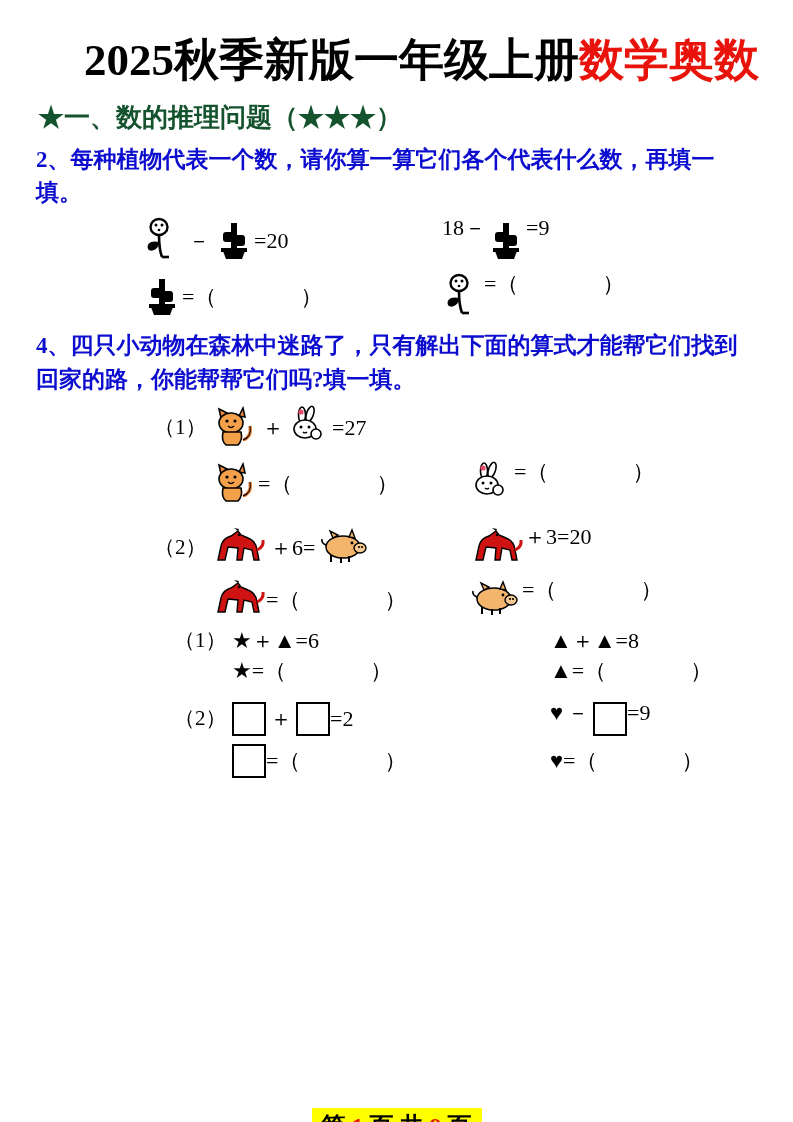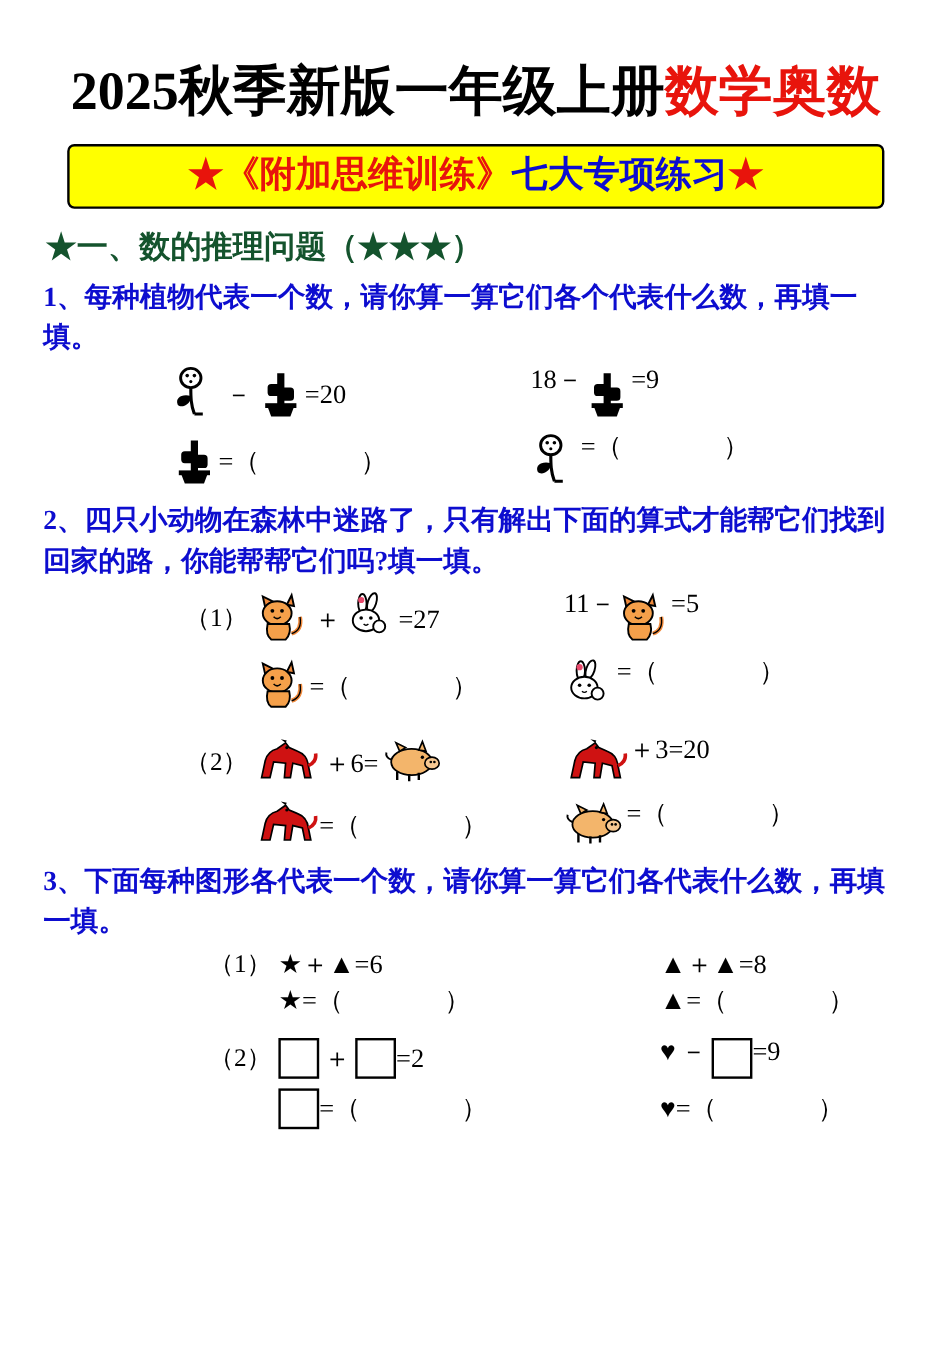--- a/index.html
+++ b/index.html
@@ -17,22 +17,22 @@
   .page {
     position: relative;
     width: 793px;
     height: 1122px;
     box-sizing: border-box;
     padding: 0 34px;
   }
 
   
   .title-row {
-    margin-top: 52px;
-    text-align: center;
+    margin-top: 36px;
+    text-align: right;
     white-space: nowrap;
     font-weight: bold;
     font-size: 45px;
     letter-spacing: 0px;
     line-height: 1.1;
   }
   .title-black { color: #000000; }
   .title-red   { color: #e8140c; }
 
   
@@ -130,27 +130,24 @@
 </style>
 </head>
 <body>
 
 <div class="page">
 
   <div class="title-row">
     <span class="title-black">2025秋季新版一年级上册</span><span class="title-red">数学奥数</span>
   </div>
 
-  <div class="banner">
-    <span class="b-red">★</span><span class="b-red">《附加思维训练》</span><span class="b-blue">七大专项练习</span><span class="b-red">★</span>
-  </div>
 
   <div class="section-head">★一、数的推理问题（★★★）</div>
 
-  <div class="q-text">1、每种植物代表一个数，请你算一算它们各个代表什么数，再填一填。</div>
+  <div class="q-text">2、每种植物代表一个数，请你算一算它们各个代表什么数，再填一填。</div>
 
   <div class="eq-block">
     <div class="eq-row indent-1">
       <div class="col-a">
         <span class="ico">
           <svg width="42" height="44" viewBox="0 0 42 44">
             <ellipse cx="17" cy="10" rx="8.5" ry="8" fill="#fff" stroke="#000" stroke-width="2.4"></ellipse>
             <circle cx="14" cy="8" r="1.5" fill="#000"></circle>
             <circle cx="20" cy="8" r="1.5" fill="#000"></circle>
             <circle cx="17" cy="13" r="1.3" fill="#000"></circle>
@@ -207,21 +204,21 @@
             <path d="M20 40 L27 40" stroke="#000" stroke-width="2.6" fill="none"></path>
           </svg>
         </span>
         <span class="num">=（</span>
         <span class="blankline"></span>
         <span class="num">）</span>
       </div>
     </div>
   </div>
 
-  <div class="q-text">2、四只小动物在森林中迷路了，只有解出下面的算式才能帮它们找到回家的路，你能帮帮它们吗?填一填。</div>
+  <div class="q-text">4、四只小动物在森林中迷路了，只有解出下面的算式才能帮它们找到回家的路，你能帮帮它们吗?填一填。</div>
 
   <div class="eq-block">
 
     <div class="eq-row indent-2">
       <span class="label">（1）</span>
       <div class="col-a" style="width:258px;">
         <span class="ico">
           <svg width="46" height="44" viewBox="0 0 46 44">
             <path d="M9 14 L7 5 L15 9 Z" fill="#f08a3c" stroke="#000" stroke-width="1.6"></path>
             <path d="M27 12 L31 4 L33 13 Z" fill="#f08a3c" stroke="#000" stroke-width="1.6"></path>
@@ -242,55 +239,38 @@
             <circle cx="13" cy="7" r="2.6" fill="#e84a6c"></circle>
             <ellipse cx="17" cy="24" rx="11" ry="9" fill="#fff" stroke="#000" stroke-width="1.6"></ellipse>
             <circle cx="13" cy="22" r="1.5" fill="#000"></circle>
             <circle cx="21" cy="22" r="1.5" fill="#000"></circle>
             <path d="M15 27 q2 2 4 0" stroke="#000" stroke-width="1.2" fill="none"></path>
             <ellipse cx="28" cy="29" rx="5" ry="5" fill="#fff" stroke="#000" stroke-width="1.6"></ellipse>
           </svg>
         </span>
         <span class="num">=27</span>
       </div>
-      <div class="col-b">
-        <span class="num">11－</span>
+    </div>
+
+    <div class="eq-row indent-2">
+      <span class="label"></span>
+      <div class="col-a" style="width:258px;">
         <span class="ico">
           <svg width="46" height="44" viewBox="0 0 46 44">
             <path d="M9 14 L7 5 L15 9 Z" fill="#f08a3c" stroke="#000" stroke-width="1.6"></path>
             <path d="M27 12 L31 4 L33 13 Z" fill="#f08a3c" stroke="#000" stroke-width="1.6"></path>
             <ellipse cx="19" cy="19" rx="12" ry="10" fill="#f5a04a" stroke="#000" stroke-width="1.6"></ellipse>
             <circle cx="15" cy="17" r="1.6" fill="#000"></circle>
             <circle cx="23" cy="17" r="1.6" fill="#000"></circle>
             <path d="M16 22 q3 3 6 0" stroke="#000" stroke-width="1.3" fill="none"></path>
             <path d="M11 28 q-2 9 3 13 h12 q5 -5 3 -13 Z" fill="#f5a04a" stroke="#000" stroke-width="1.6"></path>
             <path d="M31 36 q9 -3 7 -14" stroke="#f08a3c" stroke-width="3.4" fill="none"></path>
             <path d="M31 36 q9 -3 7 -14" stroke="#000" stroke-width="1.1" fill="none"></path>
           </svg>
         </span>
-        <span class="num">=5</span>
-      </div>
-    </div>
-
-    <div class="eq-row indent-2">
-      <span class="label"></span>
-      <div class="col-a" style="width:258px;">
-        <span class="ico">
-          <svg width="46" height="44" viewBox="0 0 46 44">
-            <path d="M9 14 L7 5 L15 9 Z" fill="#f08a3c" stroke="#000" stroke-width="1.6"></path>
-            <path d="M27 12 L31 4 L33 13 Z" fill="#f08a3c" stroke="#000" stroke-width="1.6"></path>
-            <ellipse cx="19" cy="19" rx="12" ry="10" fill="#f5a04a" stroke="#000" stroke-width="1.6"></ellipse>
-            <circle cx="15" cy="17" r="1.6" fill="#000"></circle>
-            <circle cx="23" cy="17" r="1.6" fill="#000"></circle>
-            <path d="M16 22 q3 3 6 0" stroke="#000" stroke-width="1.3" fill="none"></path>
-            <path d="M11 28 q-2 9 3 13 h12 q5 -5 3 -13 Z" fill="#f5a04a" stroke="#000" stroke-width="1.6"></path>
-            <path d="M31 36 q9 -3 7 -14" stroke="#f08a3c" stroke-width="3.4" fill="none"></path>
-            <path d="M31 36 q9 -3 7 -14" stroke="#000" stroke-width="1.1" fill="none"></path>
-          </svg>
-        </span>
         <span class="num">=（</span>
         <span class="blankline"></span>
         <span class="num">）</span>
       </div>
       <div class="col-b">
         <span class="ico">
           <svg width="44" height="42" viewBox="0 0 44 42">
             <ellipse cx="14" cy="10" rx="3.5" ry="8" fill="#fff" stroke="#000" stroke-width="1.6"></ellipse>
             <ellipse cx="22" cy="9" rx="3.5" ry="8" fill="#fff" stroke="#000" stroke-width="1.6" transform="rotate(18 22 9)"></ellipse>
             <circle cx="13" cy="7" r="2.6" fill="#e84a6c"></circle>
@@ -375,21 +355,20 @@
             <path d="M7 18 q-5 -2 -4 -6" stroke="#000" stroke-width="1.6" fill="none"></path>
           </svg>
         </span>
         <span class="num">=（</span>
         <span class="blankline"></span>
         <span class="num">）</span>
       </div>
     </div>
   </div>
 
-  <div class="q-text">3、下面每种图形各代表一个数，请你算一算它们各代表什么数，再填一填。</div>
 
   <div class="eq-block">
 
     <div class="eq-row indent-3">
       <span class="label">（1）</span>
       <div class="col-a" style="width:318px;">
         <span class="num">★＋▲=6</span>
       </div>
       <div class="col-b">
         <span class="num">▲＋▲=8</span>

